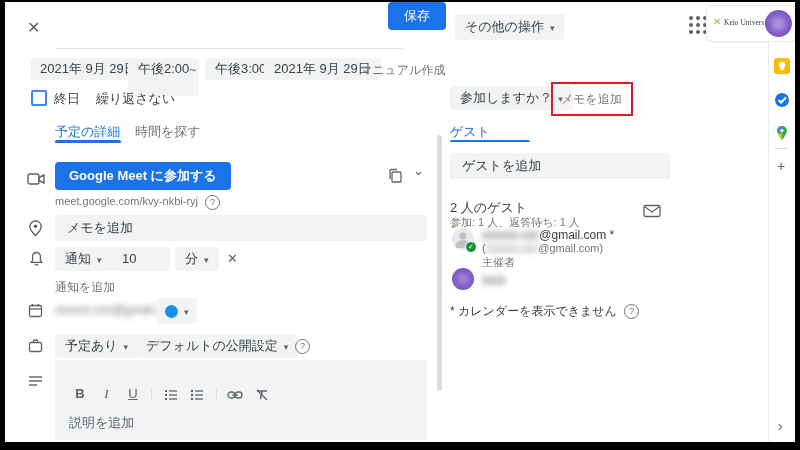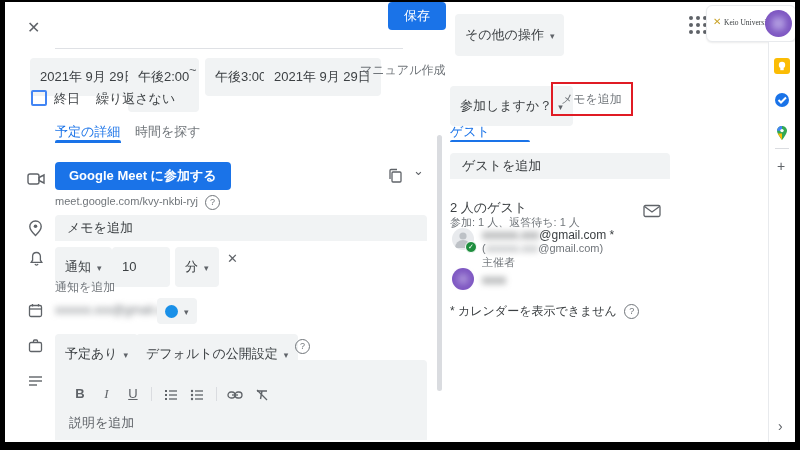--- a/index.html
+++ b/index.html
@@ -3,21 +3,21 @@
 <meta charset="utf-8">
 <style>
   html,body{margin:0;padding:0;background:#222;}
   .screen{position:relative;width:800px;height:450px;background:#000;overflow:hidden;
     font-family:"Liberation Sans","DejaVu Sans",sans-serif;}
   .page{position:absolute;left:5px;top:2px;width:790px;height:440px;background:#fff;overflow:hidden;}
   .abs{position:absolute;}
   .txt{color:#3c4043;font-size:13px;white-space:nowrap;}
   .muted{color:#70757a;}
   .chip{position:absolute;background:#f1f3f4;border-radius:4px;height:24px;line-height:24px;
-    padding:8px 10px;font-size:13px;color:#3c4043;white-space:nowrap;cursor:pointer;}
+    padding:0 10px;font-size:13px;color:#3c4043;white-space:nowrap;cursor:pointer;}
   .chip .caret{font-size:9px;color:#5f6368;margin-left:6px;}
   .blue-btn{position:absolute;background:#1a73e8;color:#fff;border:none;border-radius:4px;
     font-size:13px;font-family:inherit;cursor:pointer;white-space:nowrap;}
   .tab{position:absolute;font-size:13px;cursor:pointer;white-space:nowrap;}
   .tab.active{color:#1a73e8;}
   .tab.inactive{color:#70757a;}
   .tab-underline{position:absolute;height:3px;background:#1a73e8;border-radius:2px 2px 0 0;}
   .field{position:absolute;background:#f1f3f4;border-radius:4px 4px 0 0;height:26px;line-height:26px;
     padding:0 12px;font-size:13px;color:#3c4043;cursor:text;}
   .blur{filter:blur(3px);user-select:none;}

